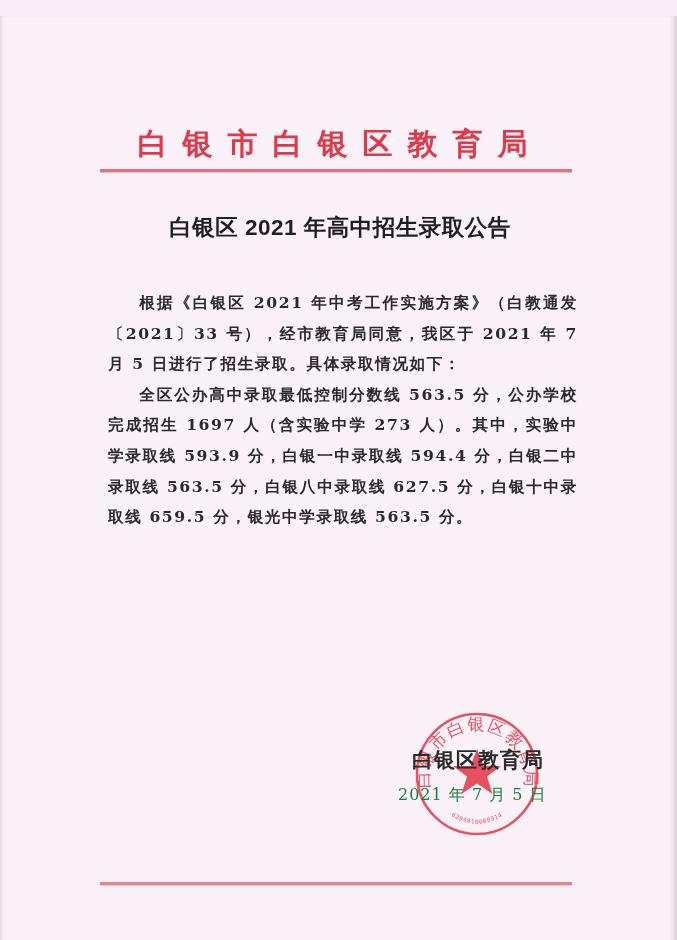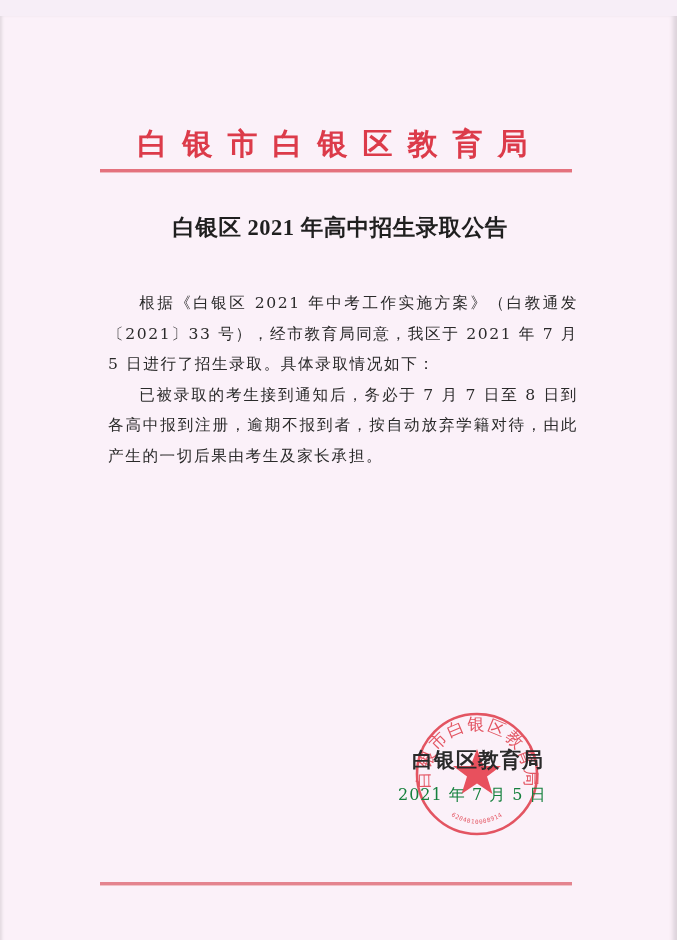--- a/index.html
+++ b/index.html
@@ -26,36 +26,36 @@
   }
   .rule-top {
     position: absolute; left: 100px; top: 153px; width: 472px; height: 3px;
     background: #e4727e;
     border-bottom: 1px solid #f0b9bf;
   }
   .title {
     position: absolute; left: 120px; top: 196px; width: 440px;
     text-align: center;
     color: #1f1f1f;
-    font-family: Liberation Serif, serif;
+    font-family: Liberation Sans, sans-serif;
     font-weight: bold;
     font-size: 22.5px;
     line-height: 32px;
     letter-spacing: 0.5px;
   }
   .body-text {
     position: absolute; left: 108px; top: 272px; width: 470px;
     color: #2a2a2a;
     font-family: "DejaVu Serif", "Liberation Serif", serif;
     font-size: 15.6px;
     line-height: 30.6px;
     letter-spacing: 1.6px;
     text-align: justify;
   }
-  .body-text p { margin: 0; text-indent: 2em; }
+  .body-text p { margin: 0; text-indent: 2em; font-weight: bold; }
   .sig-org {
     position: absolute; left: 412px; top: 730px;
     color: #2a2a2a; font-size: 21px; letter-spacing: 1px;
     z-index: 3;
     font-weight: bold;
   }
   .sig-date {
     position: absolute; left: 398px; top: 769px;
     color: #15803d; font-size: 16px; letter-spacing: 1px;
     z-index: 3;
@@ -76,21 +76,21 @@
 
 <div class="page">
 
   <div class="masthead">白银市白银区教育局</div>
   <div class="rule-top"></div>
 
   <div class="title">白银区 2021 年高中招生录取公告</div>
 
   <div class="body-text">
     <p>根据《白银区 2021 年中考工作实施方案》（白教通发〔2021〕33 号），经市教育局同意，我区于 2021 年 7 月 5 日进行了招生录取。具体录取情况如下：</p>
-    <p>已被录取的考生接到通知后，务必于 7 月 7 日至 8 日到各高中报到注册，逾期不报到者，按自动放弃学籍对待，由此产生的一切后果由考生及家长承担。</p>
+    <p>全区公办高中录取最低控制分数线 563.5 分，公办学校完成招生 1697 人（含实验中学 273 人）。其中，实验中学录取线 593.9 分，白银一中录取线 594.4 分，白银二中录取线 563.5 分，白银八中录取线 627.5 分，白银十中录取线 659.5 分，银光中学录取线 563.5 分。</p>
   </div>
 
   <svg class="seal" viewBox="0 0 126 126">
     <defs>
       <path id="sealArc" d="M 22 92 A 48 48 0 1 1 104 92" fill="none"></path>
       <path id="serialArc" d="M 26 94 A 46 46 0 0 0 100 94" fill="none"></path>
     </defs>
     <circle cx="63" cy="63" r="60" fill="none" stroke="#e0404e" stroke-width="2.6"></circle>
     <text font-family="DejaVu Serif, serif" font-size="17" fill="#e0404e" letter-spacing="2">
       <textPath href="#sealArc" startOffset="50%" text-anchor="middle">白银市白银区教育局</textPath>

